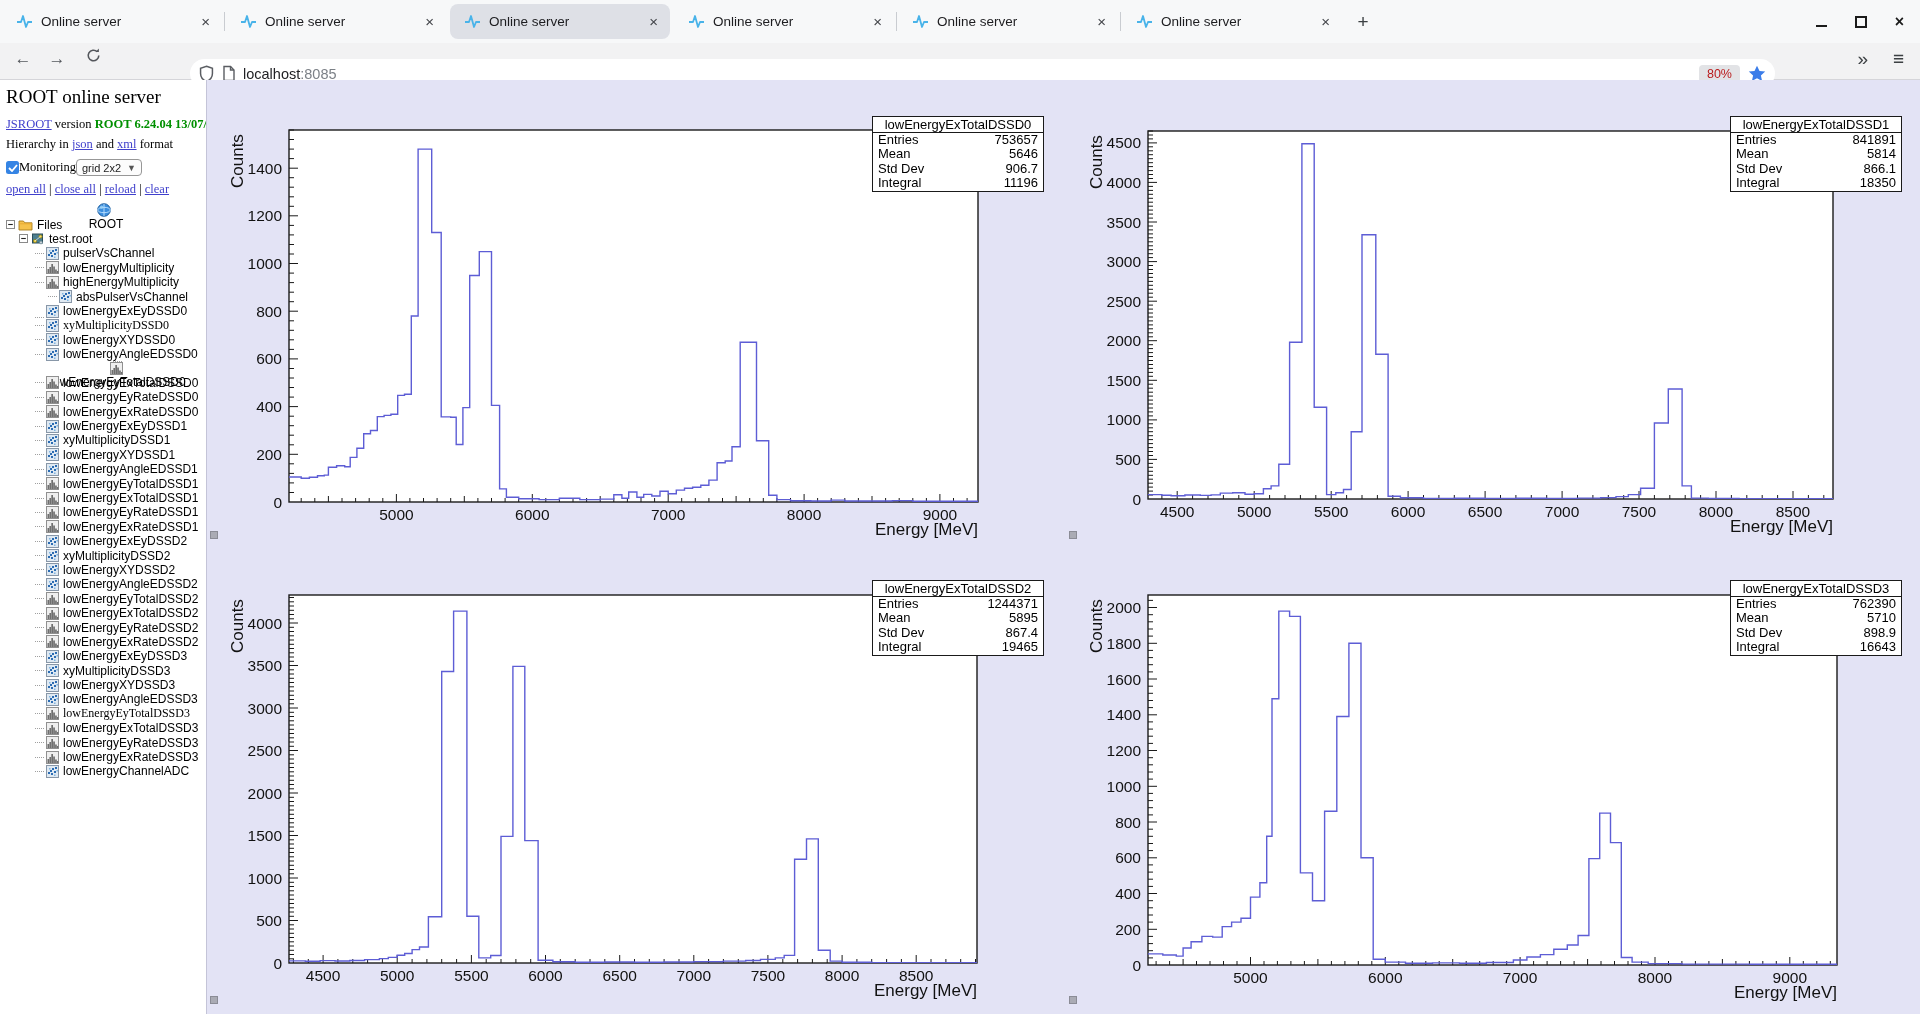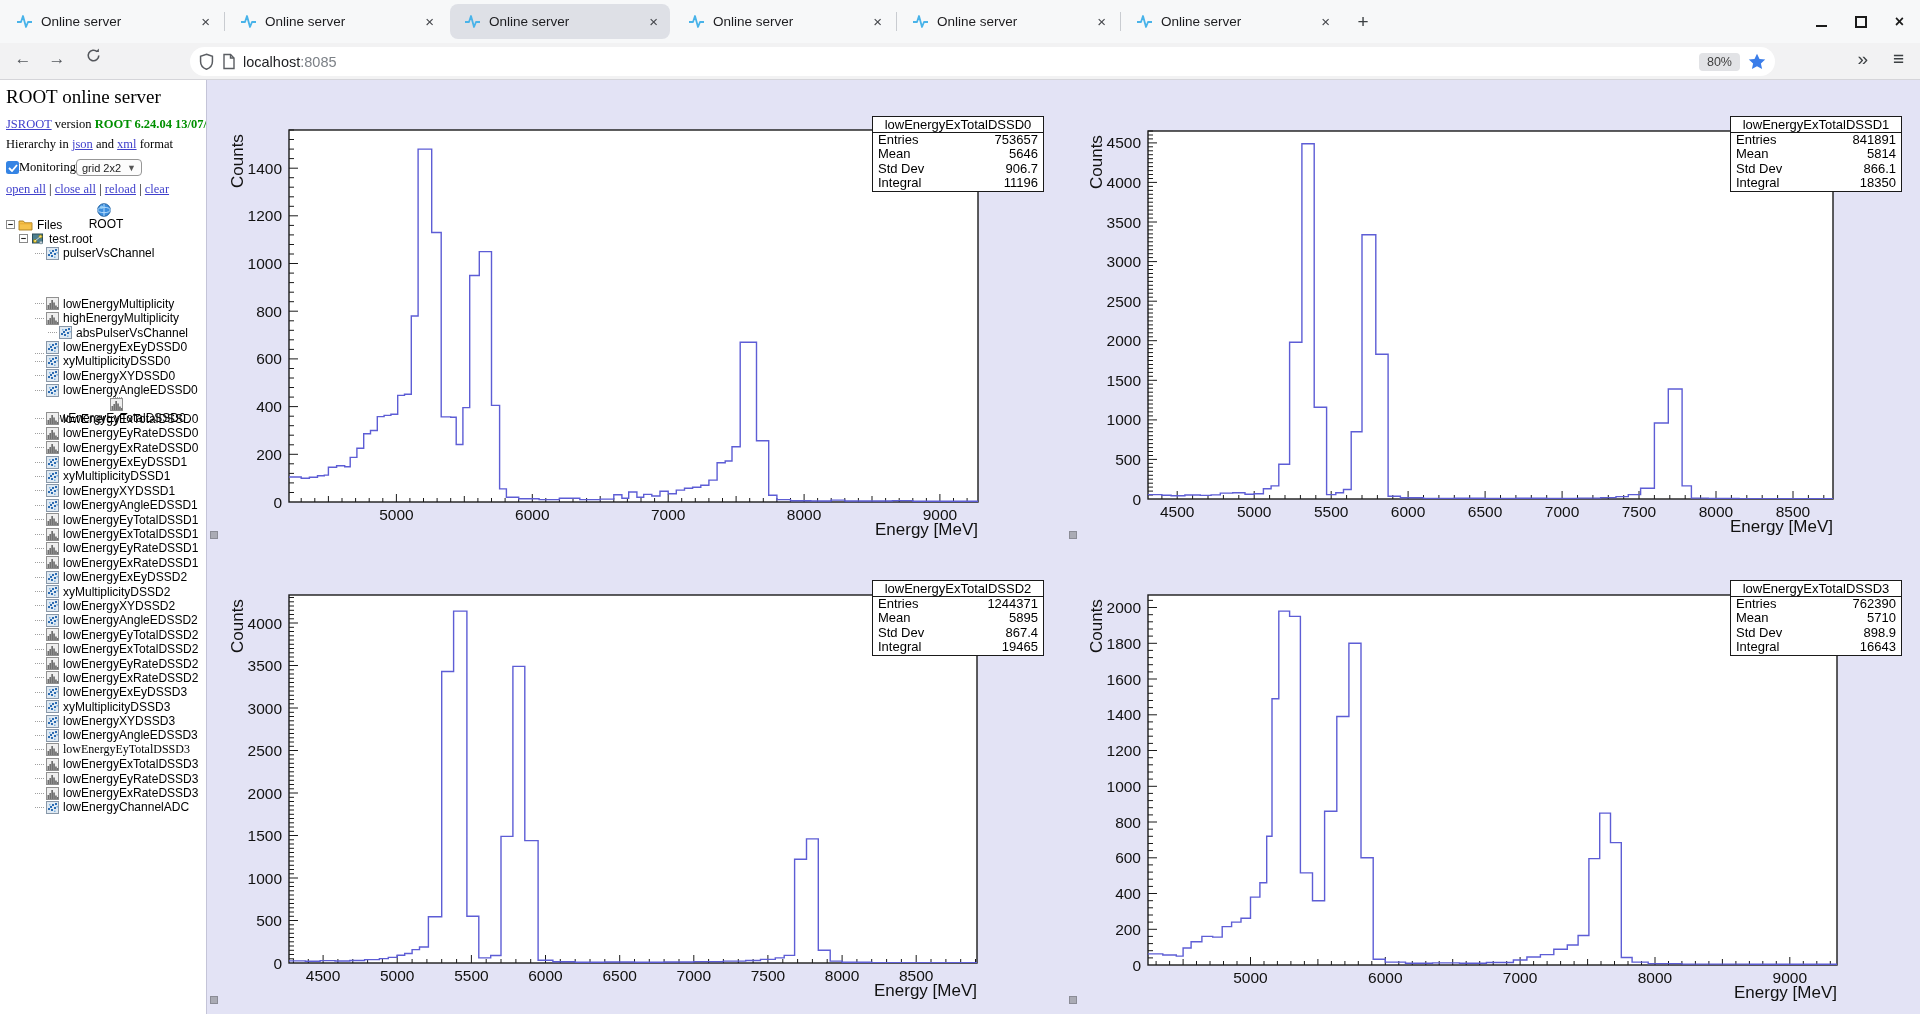--- a/index.html
+++ b/index.html
@@ -20,26 +20,26 @@
   .newtab{width:30px;display:flex;align-items:center;justify-content:center;
           font-size:19px;color:#3c4043;margin-left:4px}
   .wincontrols{position:absolute;right:0;top:0;height:43px;display:flex;align-items:center;gap:26px;padding-right:14px}
   .wc{width:13px;height:13px;position:relative;display:flex;align-items:center;justify-content:center;color:#1b1b1b}
   .wc-min:after{content:"";width:11px;height:2px;background:#1b1b1b;margin-top:8px}
   .wc-max:after{content:"";width:8px;height:8px;border:2px solid #1b1b1b}
   .wc-close{font-size:16px;font-weight:bold}
 
   .navbar{position:relative;height:37px;background:#f2f2f3;border-bottom:1px solid #d5d5d9}
   .navbtn{position:absolute;top:6px;font-size:17px;color:#54575c;width:26px;text-align:center}
-  .urlbar{position:absolute;left:190px;top:4px;width:1585px;height:29px;background:#fff;
+  .urlbar{position:absolute;left:190px;top:16px;width:1585px;height:29px;background:#fff;
           border-radius:15px;display:flex;align-items:center;padding:0 8px;gap:7px}
   .urltext{font-size:14.5px;color:#202124}
   .urltext .port{color:#7c8187}
   .spacer{flex:1}
-  .zoombadge{background:#e2e3e6;border-radius:4px;font-size:12.5px;color:#404040;padding:2px 8px}
+  .zoombadge{background:#e2e3e6;border-radius:4px;font-size:12.5px;color:#b91c1c;padding:2px 8px}
   .navright{position:absolute;top:5px;font-size:19px;color:#3c4043}
 
   
   .content{position:relative;width:1920px;height:934px}
   .sidebar{position:absolute;left:0;top:0;width:207px;height:934px;background:#fff;
            border-right:1px solid #c4c4d8;overflow:hidden;padding:4px 5px 0 5px}
   .canvas{position:absolute;left:207px;top:0;width:1713px;height:934px;background:#e3e3f5}
 
   .sb-title{font-family:"Liberation Serif",serif;font-weight:400;font-size:19px;color:#000;margin:2px 0 9px 1px}
   .sb-line{font-family:"Liberation Serif",serif;font-size:12.5px;color:#000;margin:0 0 5px 1px;white-space:nowrap}
@@ -254,21 +254,21 @@
                 </g>
                 <g fill="#7fb3e0">
                   <rect x="3" y="3" width="1.5" height="1.5"></rect>
                   <rect x="8" y="9.5" width="1.5" height="1.5"></rect>
                   <rect x="10.5" y="5" width="1.5" height="1.5"></rect>
                 </g>
               </svg>
             </span>
             <span>pulserVsChannel</span>
           </div>
-          <div class="trow" style="padding-left: 30px; margin-top: 36px;">
+          <div class="trow" style="padding-left: 30px;">
             <span class="stub"></span>
             <span class="ticon">
               <svg width="13" height="13" viewBox="0 0 13 13">
                 <rect x="0.5" y="0.5" width="12" height="12" fill="#efefef" stroke="#909090"></rect>
                 <g fill="#6f6f6f">
                   <rect x="1.5" y="8" width="1.7" height="4"></rect>
                   <rect x="3.4" y="6" width="1.7" height="6"></rect>
                   <rect x="5.3" y="3" width="1.7" height="9"></rect>
                   <rect x="7.2" y="5.5" width="1.7" height="6.5"></rect>
                   <rect x="9.1" y="8.5" width="1.7" height="3.5"></rect>
@@ -332,21 +332,21 @@
                 </g>
                 <g fill="#7fb3e0">
                   <rect x="3" y="3" width="1.5" height="1.5"></rect>
                   <rect x="8" y="9.5" width="1.5" height="1.5"></rect>
                   <rect x="10.5" y="5" width="1.5" height="1.5"></rect>
                 </g>
               </svg>
             </span>
             <span>lowEnergyExEyDSSD0</span>
           </div>
-          <div class="trow" style="padding-left: 30px;">
+          <div class="trow" style="padding-left: 30px; font-family: Liberation Serif, serif;">
             <span class="stub"></span>
             <span class="ticon">
               <svg width="13" height="13" viewBox="0 0 13 13">
                 <rect x="0.5" y="0.5" width="12" height="12" fill="#dfe9f2" stroke="#8897a8"></rect>
                 <g fill="#2b6cb3">
                   <rect x="2" y="7" width="2" height="2"></rect>
                   <rect x="4" y="5" width="2" height="2"></rect>
                   <rect x="6" y="3" width="2" height="2"></rect>
                   <rect x="5" y="8" width="2" height="2"></rect>
                   <rect x="8" y="6" width="2" height="2"></rect>

